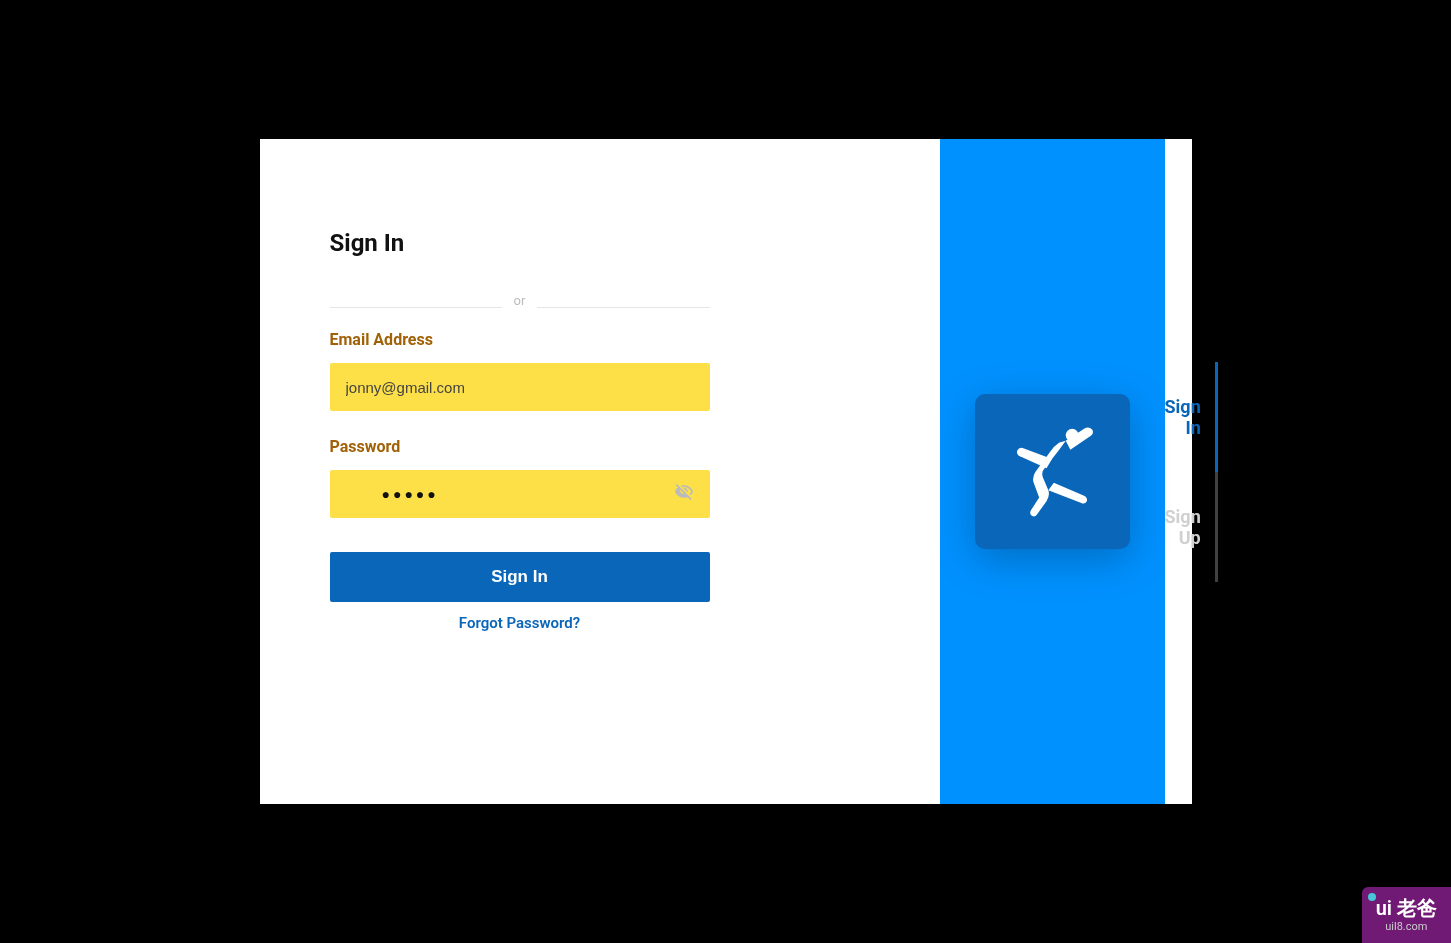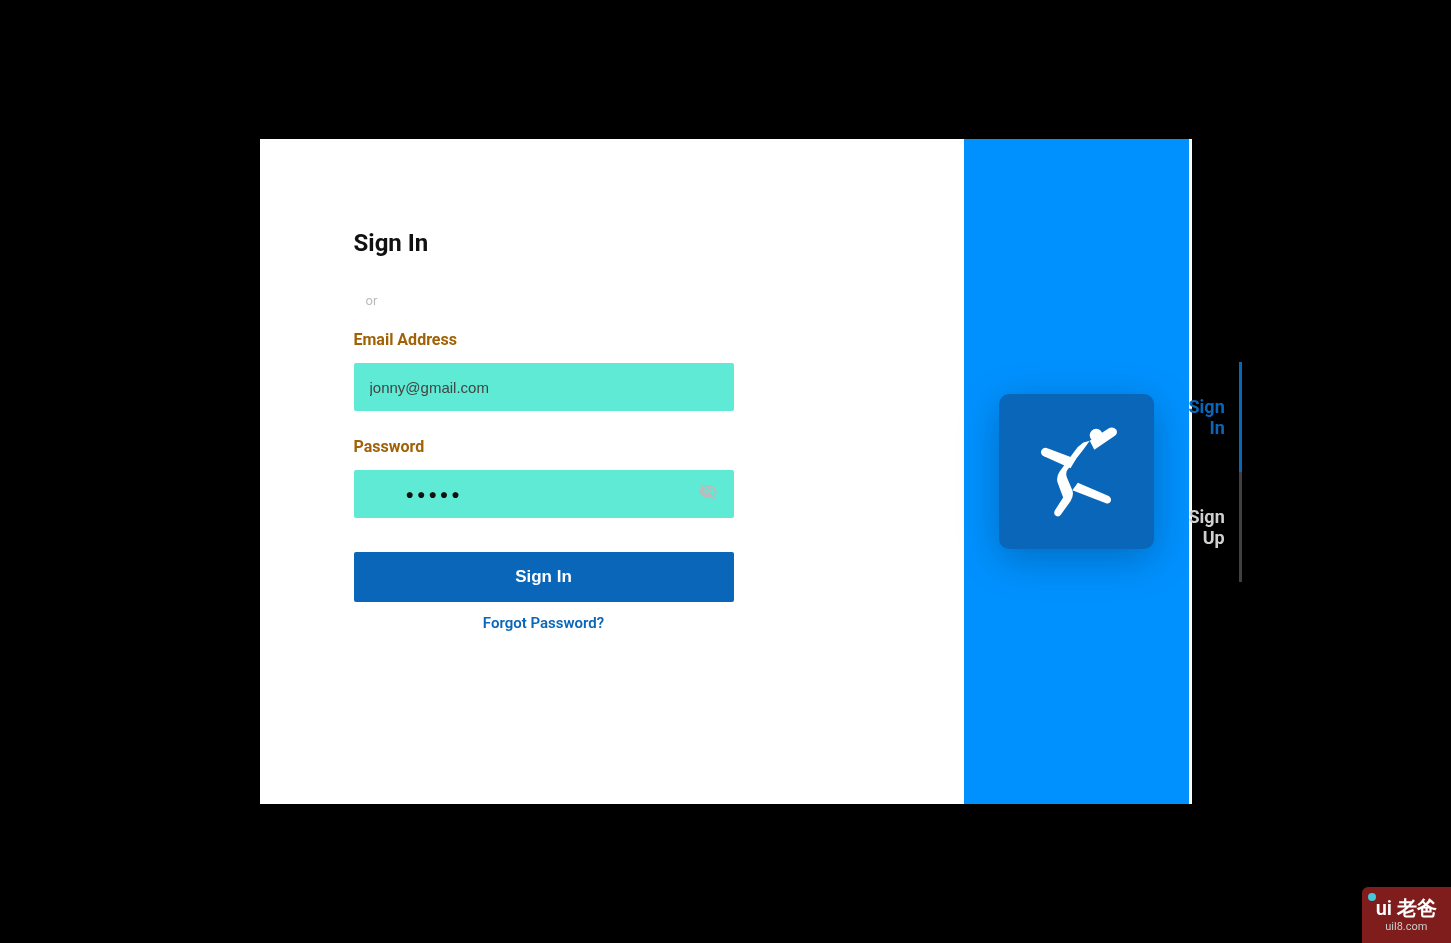--- a/index.html
+++ b/index.html
@@ -17,21 +17,20 @@
       justify-content: center;
       position: relative;
     }
     .outer-shadow {
       position: relative;
       width: 932px;
       height: 665px;
       background: #fff;
       box-shadow: 0 30px 80px 20px rgba(0,0,0,0.6);
       display: flex;
-      padding-left: 24px;
     }
     .left-panel {
       flex: 0 0 680px;
       padding: 90px 70px 60px 70px;
     }
     .page-title {
       font-size: 24px;
       font-weight: 700;
       color: #111;
       margin-bottom: 36px;
@@ -56,44 +55,43 @@
     .google-text {
       flex: 1;
       text-align: center;
       font-size: 16px;
       font-weight: 700;
       color: #111;
     }
     .divider {
       width: 380px;
       display: flex;
-      align-items: flex-start;
+      align-items: flex-end;
       margin: 22px 0 22px 0;
-      flex-direction: column;
     }
     .divider-line {
       flex: 1;
       height: 1px;
       background: #e5e5e5;
     }
     .divider-text {
       padding: 0 12px;
       font-size: 13px;
       color: #bbb;
     }
     .field-label {
       font-size: 16px;
       font-weight: 700;
       color: #a16207;
       margin-bottom: 14px;
     }
     .input-wrapper {
       width: 380px;
       height: 48px;
-      background: #5eead4;
+      background: #fde047;
       border-radius: 2px;
       display: flex;
       align-items: center;
       padding: 0 16px;
       margin-bottom: 26px;
     }
     .text-input {
       flex: 1;
       border: none;
       background: transparent;
@@ -184,21 +182,21 @@
       border-right: 3px solid #404040;
     }
     .nav-label {
       display: inline-block;
       padding-right: 14px;
     }
     .watermark {
       position: absolute;
       right: 0;
       bottom: 0;
-      background: #7f1d1d;
+      background: #701a75;
       color: #fff;
       padding: 10px 14px;
       border-radius: 6px 0 0 0;
       font-size: 20px;
       font-weight: 600;
       display: flex;
       flex-direction: column;
       align-items: center;
       line-height: 1.1;
     }

